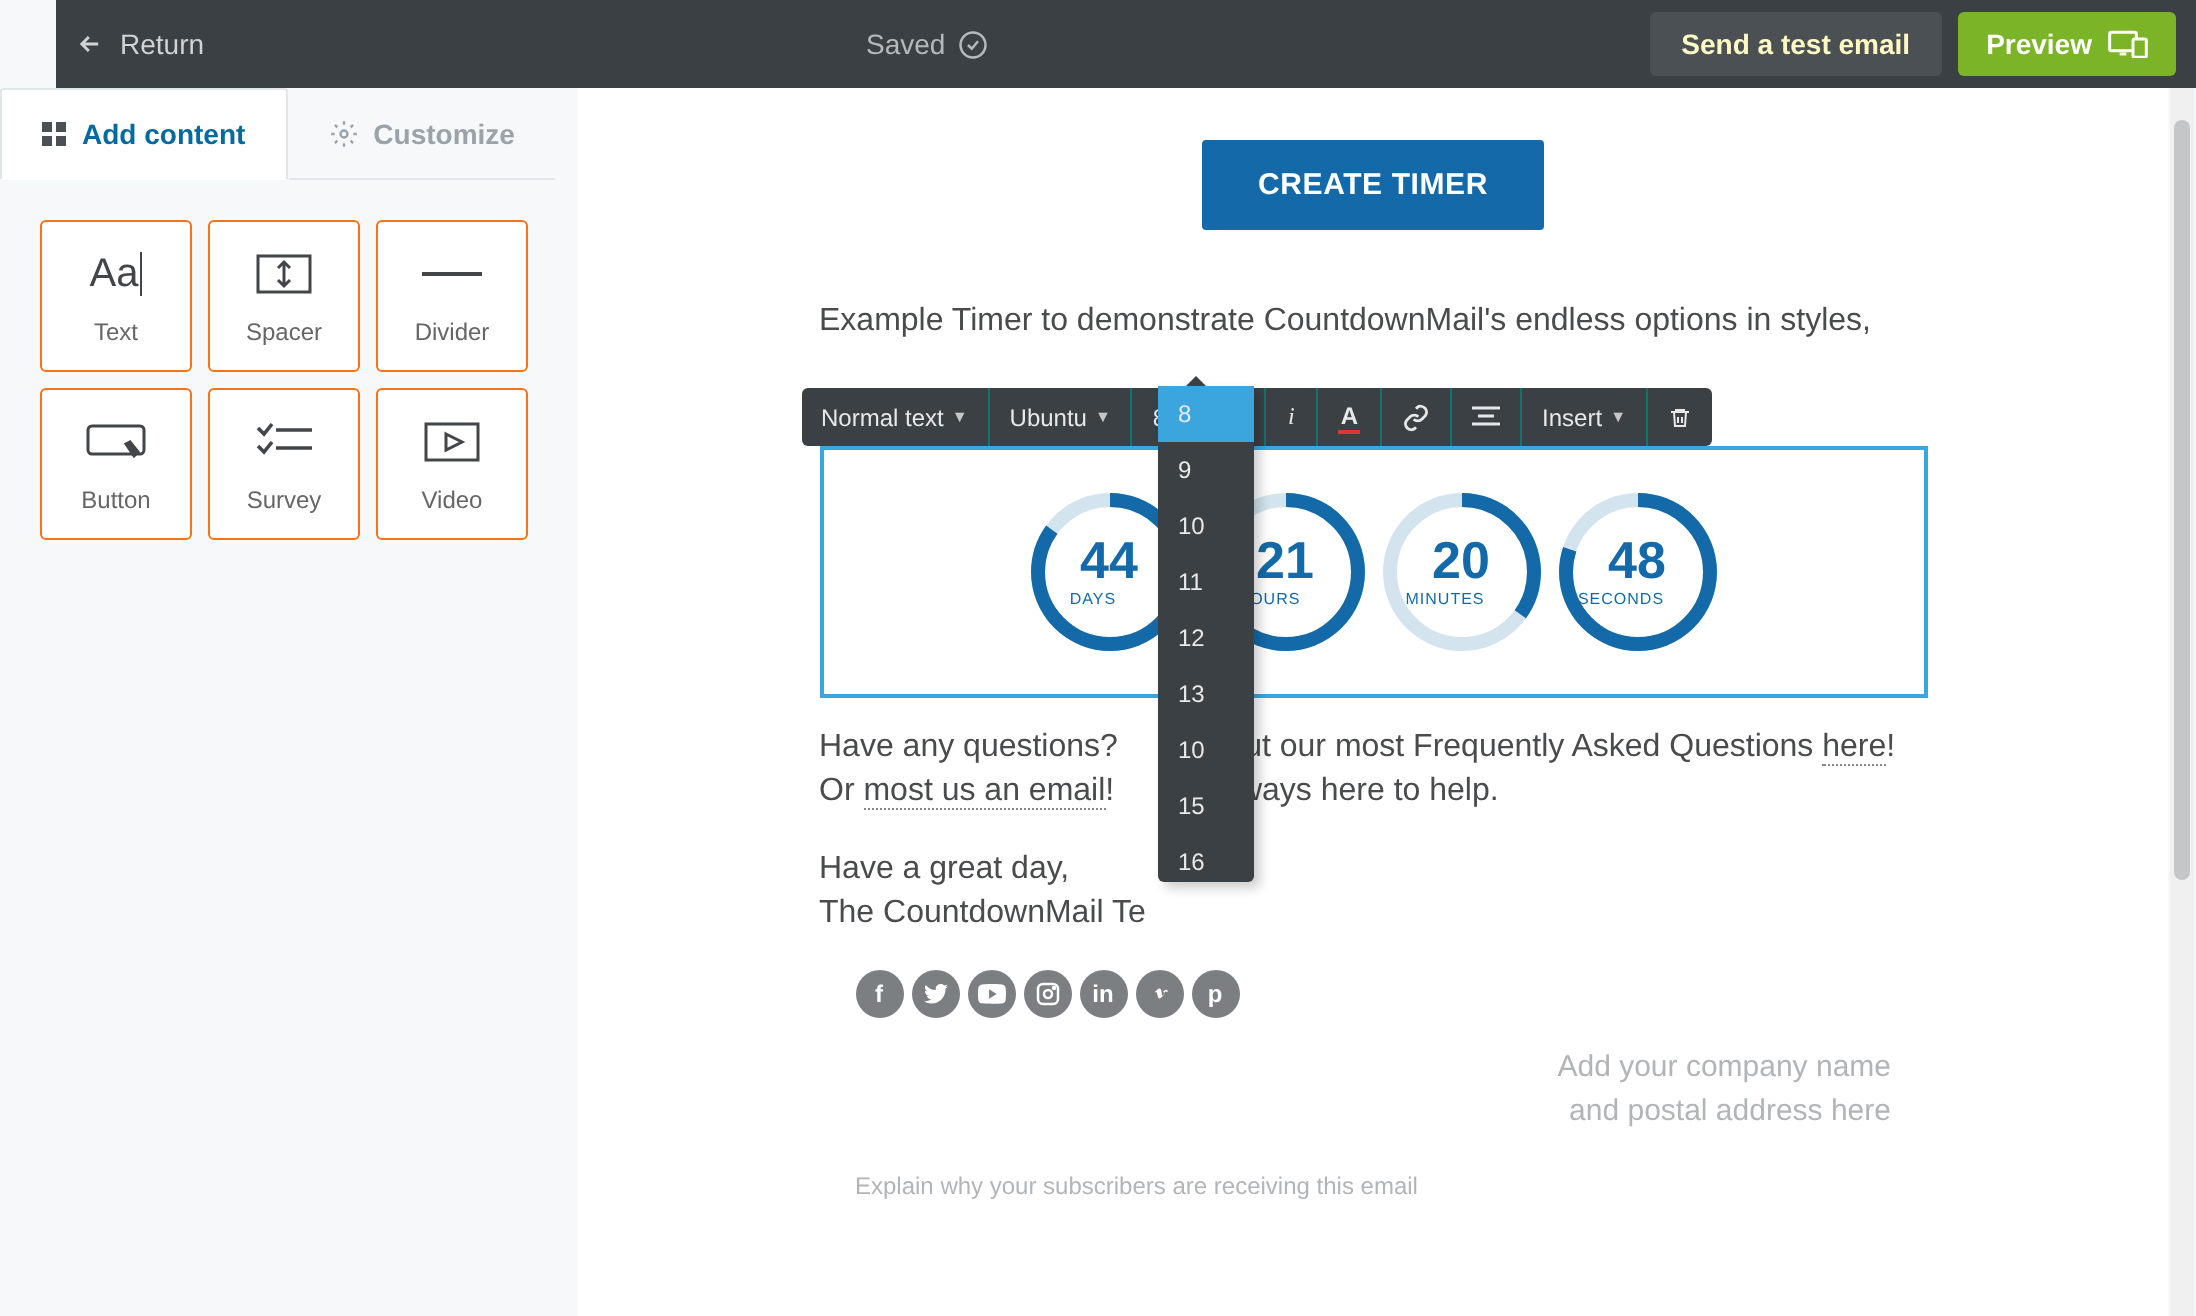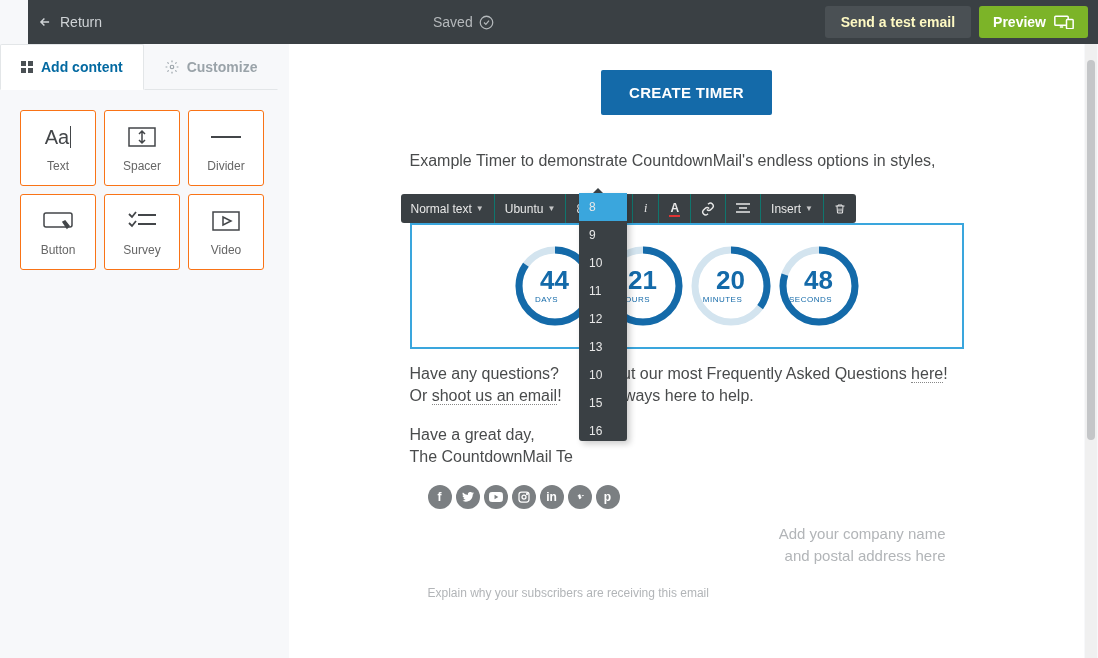--- a/index.html
+++ b/index.html
@@ -252,21 +252,21 @@
         <svg viewBox="0 0 82 82">
             <circle cx="41" cy="41" r="36" fill="none" stroke="#d3e4ef" stroke-width="7"></circle>
             <circle cx="41" cy="41" r="36" fill="none" stroke="#146aa9" stroke-width="7" stroke-dasharray="226" stroke-dashoffset="45" transform="rotate(-90 41 41)"></circle>
           </svg>
         <div class="num">48</div>
         <div class="lbl">SECONDS</div>
       </div>
     </div>
 
     <p class="body-p">
-      <span>Have any questions? </span><span style="color:transparent">Check o</span><span>ut our most Frequently Asked Questions </span><span class="dot-link">here</span><span>! Or </span><span class="dot-link">shoot us an email</span><span>! </span><span style="color:transparent">We're a</span><span>lways here to help.</span>
+      <span>Have any questions? </span><span style="color:transparent">Check o</span><span>ut our most Frequently Asked Questions </span><span class="dot-link">here</span><span>! Or </span><span class="dot-link">most us an email</span><span>! </span><span style="color:transparent">We're a</span><span>lways here to help.</span>
     </p>
     <p class="body-p2">Have a great day,</p>
     <p class="body-p">The CountdownMail Te</p>
 
 
     <div class="footer">
       <div class="social-row">
         <div class="social-ic">f</div>
         <div class="social-ic">
             <svg width="12" height="10" viewBox="0 0 24 20" fill="#fff">

